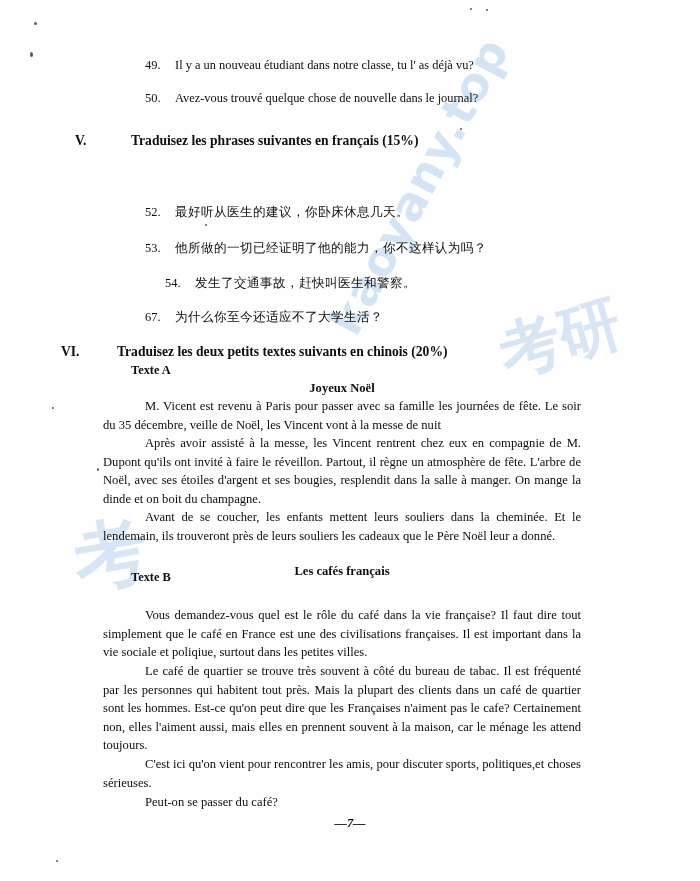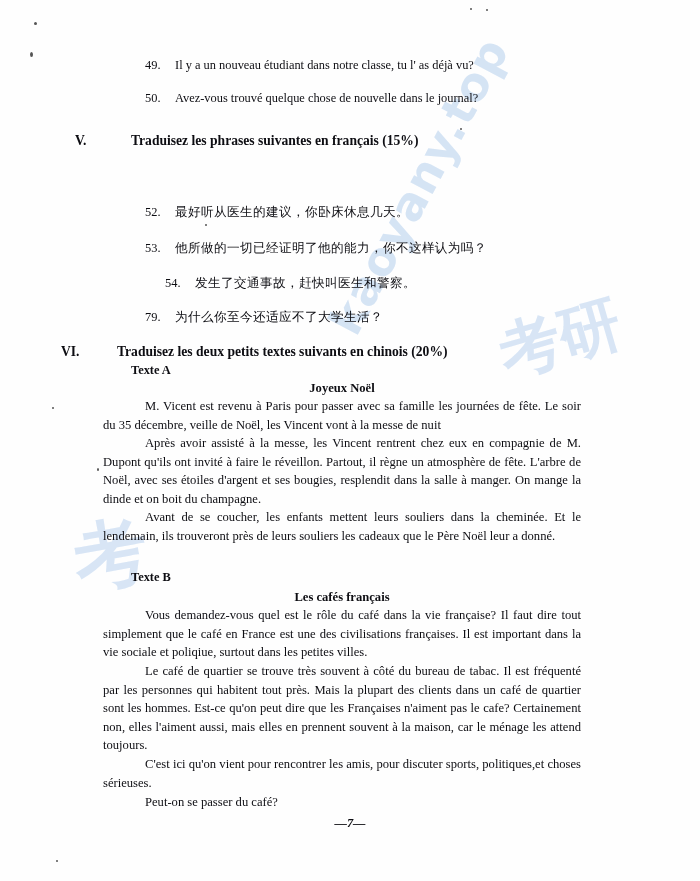--- a/index.html
+++ b/index.html
@@ -177,37 +177,37 @@
     <div class="num-item" style="left:145px; top:203px;">
       <span class="idx">52.</span><span class="txt-cjk">最好听从医生的建议，你卧床休息几天。</span>
     </div>
     <div class="num-item" style="left:145px; top:239px;">
       <span class="idx">53.</span><span class="txt-cjk">他所做的一切已经证明了他的能力，你不这样认为吗？</span>
     </div>
     <div class="num-item" style="left:145px; top:274px;margin-left:20px;">
       <span class="idx">54.</span><span class="txt-cjk">发生了交通事故，赶快叫医生和警察。</span>
     </div>
     <div class="num-item" style="left:145px; top:308px;">
-      <span class="idx">79.</span><span class="txt-cjk">为什么你至今还适应不了大学生活？</span>
+      <span class="idx">67.</span><span class="txt-cjk">为什么你至今还适应不了大学生活？</span>
     </div>
 
     <div class="section-head" style="left:117px; top:344px;">
       <span class="roman">VI.</span>
       <span>Traduisez les deux petits textes suivants en chinois (20%)</span>
     </div>
 
     <div class="sub-label" style="left:131px; top:363px;">Texte A</div>
     <div class="text-title" style="left:103px; width:478px; top:381px;">Joyeux Noël</div>
 
     <div class="para" style="top:397px;">M. Vicent est revenu à Paris pour passer avec sa famille les journées de fête. Le soir du 35 décembre, veille de Noël, les Vincent vont à la messe de nuit</div>
     <div class="para" style="top:434px;">Après avoir assisté à la messe, les Vincent rentrent chez eux en compagnie de M. Dupont qu'ils ont invité à faire le réveillon. Partout, il règne un atmosphère de fête. L'arbre de Noël, avec ses étoiles d'argent et ses bougies, resplendit dans la salle à manger. On mange la dinde et on boit du champagne.</div>
     <div class="para" style="top:508px;">Avant de se coucher, les enfants mettent leurs souliers dans la cheminée. Et le lendemain, ils trouveront près de leurs souliers les cadeaux que le Père Noël leur a donné.</div>
 
     <div class="sub-label" style="left:131px; top:570px;">Texte B</div>
-    <div class="text-title" style="left:103px; width:478px; top:590px;">Les cafés français</div>
+    <div class="text-title" style="left:103px; width:478px; top:564px;">Les cafés français</div>
 
     <div class="para" style="top:606px;">Vous demandez-vous quel est le rôle du café dans la vie française? Il faut dire tout simplement que le café en France est une des civilisations françaises. Il est important dans la vie sociale et poliqiue, surtout dans les petites villes.</div>
     <div class="para" style="top:662px;">Le café de quartier se trouve très souvent à côté du bureau de tabac. Il est fréquenté par les personnes qui habitent tout près. Mais la plupart des clients dans un café de quartier sont les hommes. Est-ce qu'on peut dire que les Françaises n'aiment pas le cafe? Certainement non, elles l'aiment aussi, mais elles en prennent souvent à la maison, car le ménage les attend toujours.</div>
     <div class="para" style="top:755px;">C'est ici qu'on vient pour rencontrer les amis, pour discuter sports, politiques,et choses sérieuses.</div>
     <div class="para nojust" style="top:793px;">Peut-on se passer du café?</div>
 
     <div class="page-num" style="top:816px;">—7—</div>
 
   </div>
 </div>

